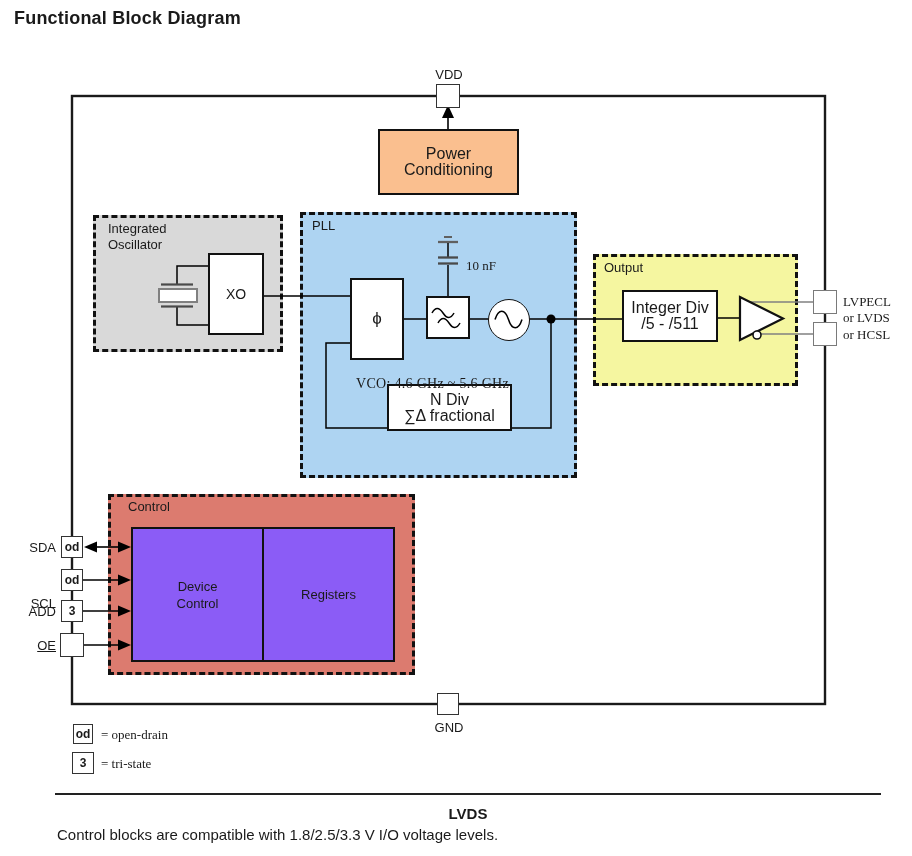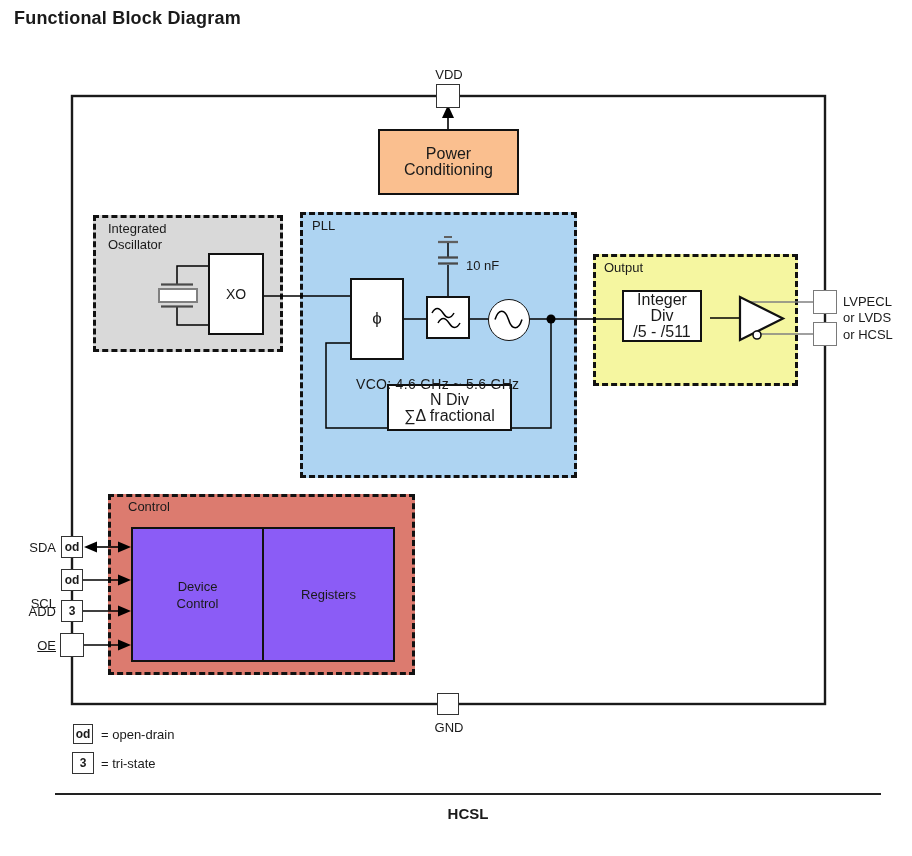--- a/index.html
+++ b/index.html
@@ -11,21 +11,21 @@
   .page{position:relative;width:912px;height:856px;background:#fff;overflow:hidden;}
   .abs{position:absolute;}
   .page-title{left:14px;top:8px;font-size:18px;font-weight:700;letter-spacing:.2px;}
   .region{position:absolute;border:3px dashed #111;z-index:1;}
   .region-label{position:absolute;z-index:4;font-size:13px;line-height:16px;}
   svg.wires{position:absolute;left:0;top:0;z-index:2;}
   .box{position:absolute;background:#fff;border:2px solid #111;display:flex;align-items:center;justify-content:center;text-align:center;font-size:16px;line-height:16px;z-index:3;}
   .pin{position:absolute;background:#fff;border:1.5px solid #333;display:flex;align-items:center;justify-content:center;font-size:12px;font-weight:700;z-index:5;}
   .pin.gray{border-color:#7a7a7a;}
   .pin-label{position:absolute;font-size:13px;z-index:4;}
-  .txt{position:absolute;font-size:13px;z-index:4;}
+  .txt{position:absolute;font-size:13px;z-index:4;font-family:Liberation Serif, serif;}
   .ctrl-box{position:absolute;left:131px;top:527px;width:264px;height:135px;background:#8b5cf6;border:2px solid #111;display:flex;z-index:3;}
   .ctrl-cell{flex:1;display:flex;flex-direction:column;align-items:center;justify-content:center;font-size:13px;line-height:17px;text-align:center;}
   .ctrl-cell+.ctrl-cell{border-left:2px solid #111;}
   .vco-circle{position:absolute;left:488px;top:299px;width:42px;height:42px;border:1.6px solid #111;border-radius:50%;background:#fff;z-index:3;}
   .filter-box{position:absolute;left:426px;top:296px;width:44px;height:43px;border:2.5px solid #111;background:#fff;z-index:3;}
   .buffer{position:absolute;left:737px;top:294px;width:52px;height:50px;z-index:3;}
   .legend-box{position:absolute;background:#fff;border:1.5px solid #333;display:flex;align-items:center;justify-content:center;font-size:12px;font-weight:700;z-index:4;}
   .rule{position:absolute;left:55px;top:793px;width:826px;height:2px;background:#222;z-index:4;}
   .note-head{position:absolute;left:55px;top:805px;width:826px;text-align:center;font-size:15px;font-weight:700;z-index:4;}
   .note-body{position:absolute;left:57px;top:826px;font-size:15px;z-index:4;}
@@ -137,21 +137,21 @@
   <div class="txt" style="left:356px;top:376px;font-size:14px;letter-spacing:.3px;">VCO: 4.6 GHz ~ 5.6 GHz</div>
 
   <div class="box" style="left:387px;top:384px;width:125px;height:47px;">
     <div>
       <div>N Div</div>
       <div>∑Δ fractional</div>
     </div>
   </div>
 
   <div class="region-label" style="left:604px;top:260px;">Output</div>
-  <div class="box" style="left:622px;top:290px;width:80px;height:52px;">
+  <div class="box" style="left:622px;top:290px;width:96px;height:52px;">
     <div>
       <div>Integer Div</div>
       <div>/5 - /511</div>
     </div>
   </div>
   <div class="buffer">
     <svg width="52" height="50" viewBox="0 0 52 50">
       <polygon points="3,3 3,46 46,24.5" fill="#fff" stroke="#111" stroke-width="2.2"></polygon>
       <circle cx="20" cy="41" r="4" fill="#fff" stroke="#111" stroke-width="1.6"></circle>
     </svg>
@@ -199,15 +199,16 @@
       <div>Registers</div>
     </div>
   </div>
 
   <div class="legend-box" style="left:73px;top:724px;width:20px;height:20px;">od</div>
   <div class="txt" style="left:101px;top:727px;">= open-drain</div>
   <div class="legend-box" style="left:72px;top:752px;width:22px;height:22px;">3</div>
   <div class="txt" style="left:101px;top:756px;">= tri-state</div>
 
   <div class="rule"></div>
-  <div class="note-head">HCSL</div>
+  <div class="note-head">LVDS</div>
+  <div class="note-body">Control blocks are compatible with 1.8/2.5/3.3 V I/O voltage levels.</div>
 
 </div>
 
 </body></html>

